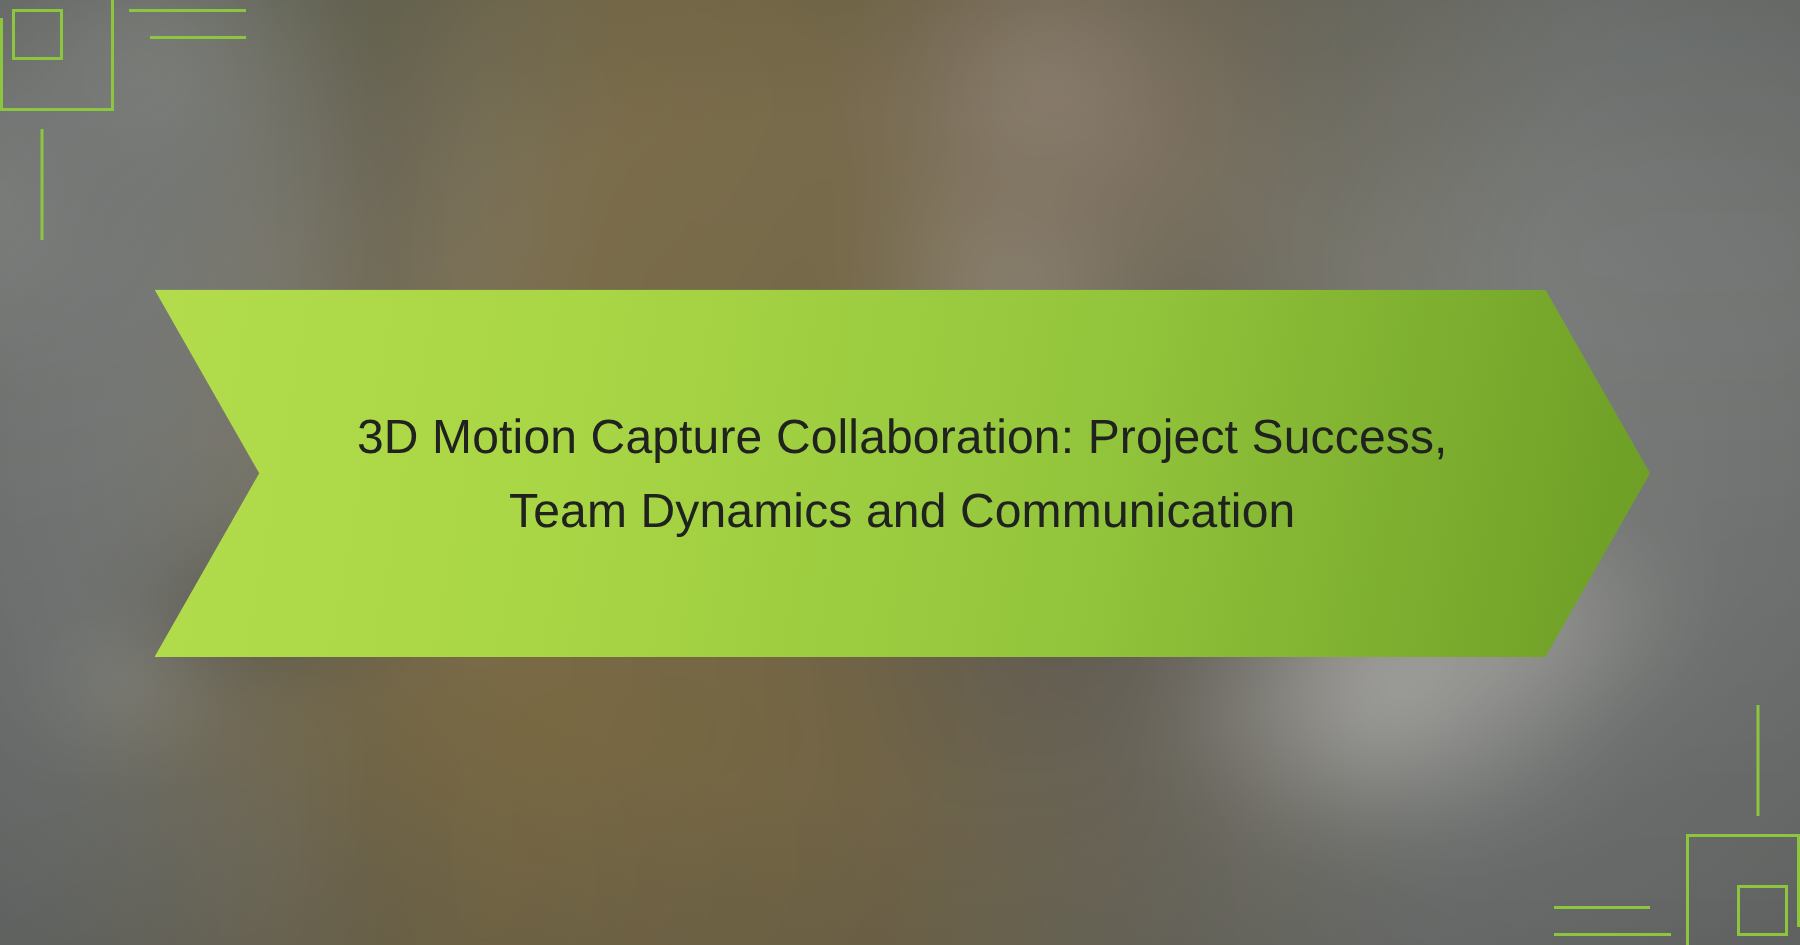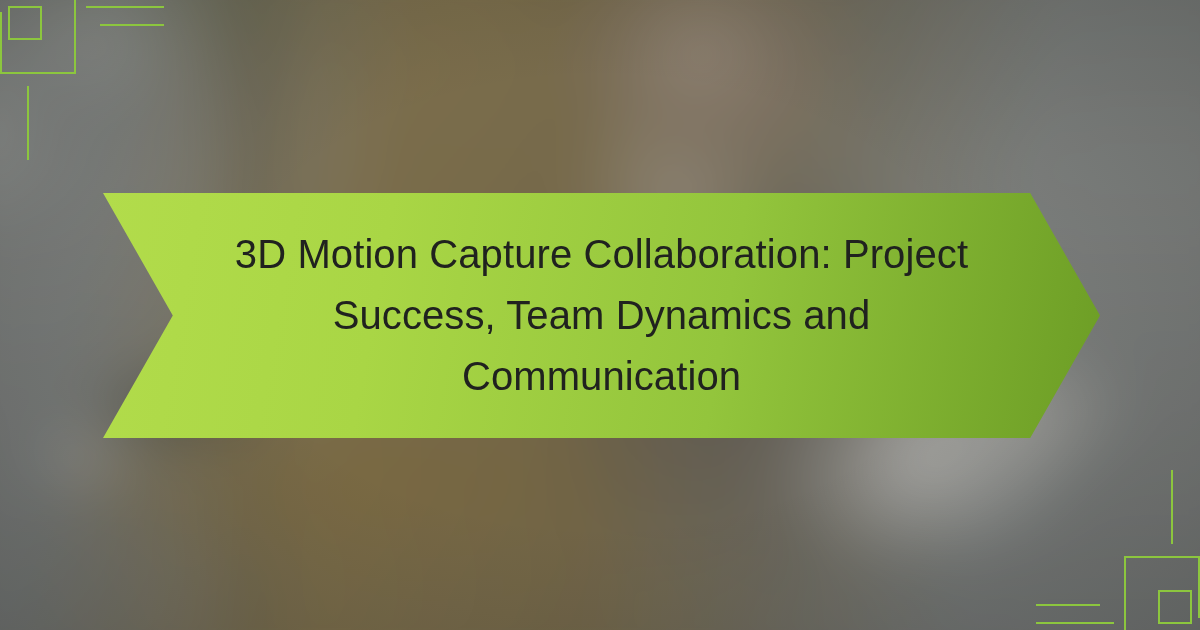--- a/index.html
+++ b/index.html
@@ -114,21 +114,21 @@
     clip-path: polygon(0% 0%, 93.0% 0%, 100% 50%, 93.0% 100%, 0% 100%, 7.0% 50%);
     display: flex;
     align-items: center;
     justify-content: center;
     box-shadow: 0 2px 14px rgba(0,0,0,0.18);
   }
 
   #banner-title {
     width: 800px;
     text-align: center;
-    font-size: 40px;
+    font-size: 32px;
     line-height: 1.52;
     font-weight: 400;
     color: #20221f;
     letter-spacing: 0.1px;
     padding: 0 20px;
   }
 </style>
 </head>
 <body>
 

